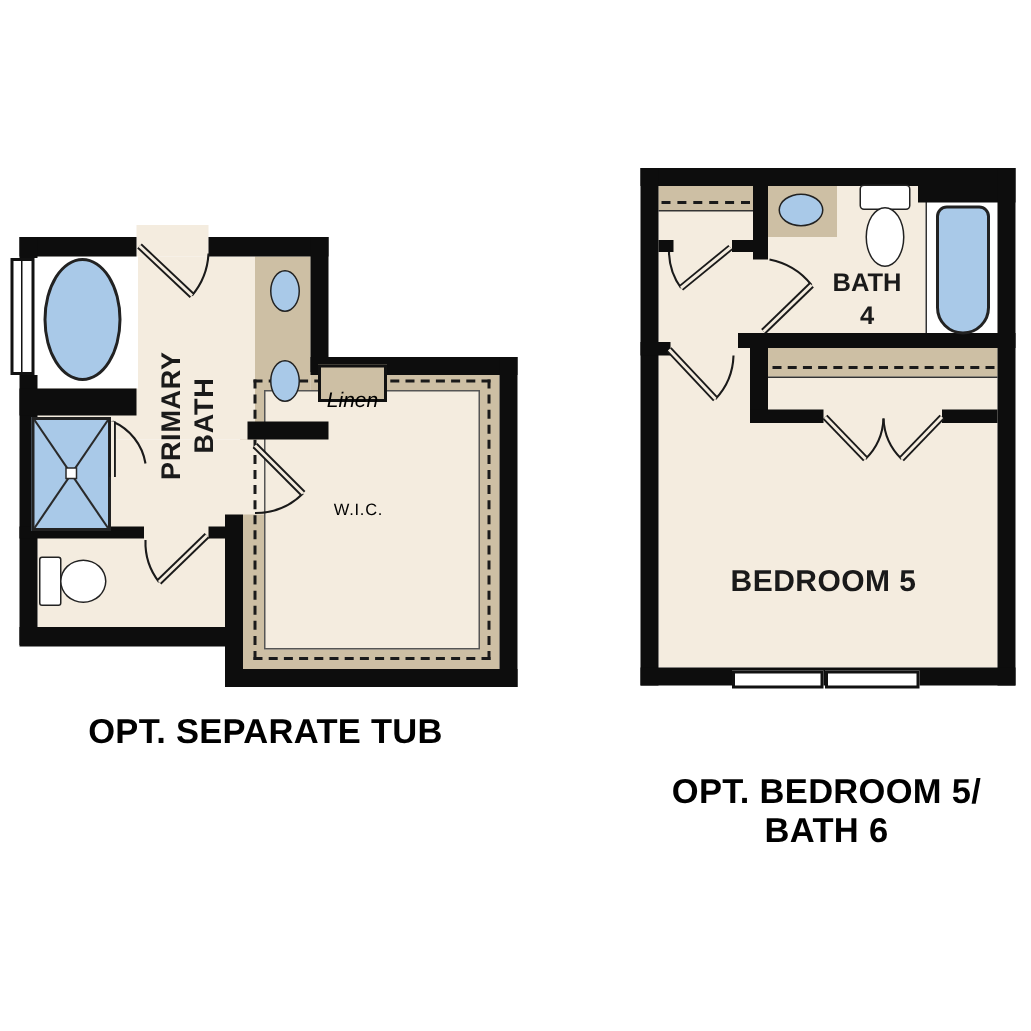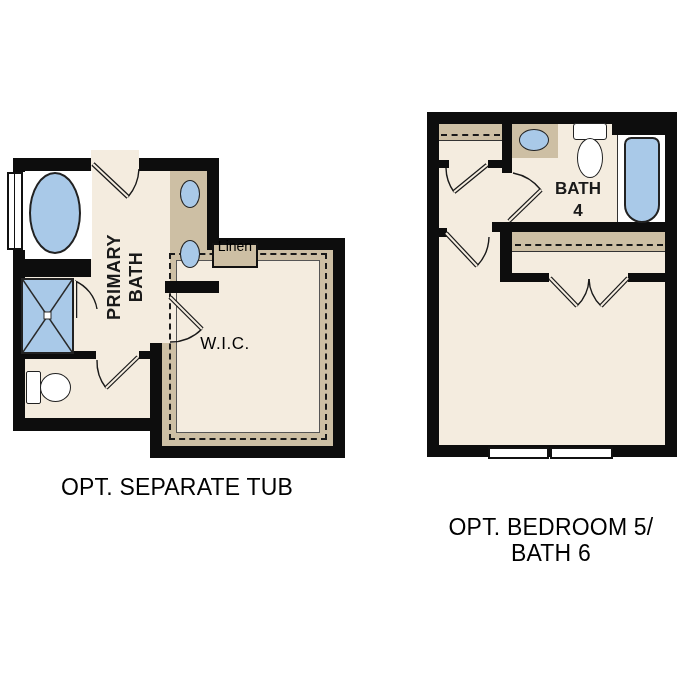--- a/index.html
+++ b/index.html
@@ -14,21 +14,21 @@
   .shelf-tan{position:absolute;background:var(--shelf,#cdbfa4);}
   .fixture-blue{position:absolute;background:var(--fixture,#a9c9e8);border:2px solid #222;box-sizing:border-box;}
   .fixture-white{position:absolute;background:#fff;border:2px solid #222;box-sizing:border-box;}
   .dash-h{position:absolute;border-top:2px dashed #1a1a1a;height:0;}
   .line-h{position:absolute;border-top:1px solid #333;height:0;}
   .dash-rect{position:absolute;border:2px dashed #1a1a1a;box-sizing:border-box;}
   .inner-cream{position:absolute;background:var(--floor,#f4ecdf);border:1px solid #555;box-sizing:border-box;}
   .window{position:absolute;background:#fff;border:2px solid #111;box-sizing:border-box;}
   .label{position:absolute;color:#000;text-align:center;}
   .room-label{font-weight:700;color:#1a1a1a;}
-  .caption{font-weight:400;font-size:23px;line-height:26px;letter-spacing:0.2px;}
+  .caption{font-weight:700;font-size:23px;line-height:26px;letter-spacing:0.2px;}
   svg.overlay{position:absolute;left:0;top:0;pointer-events:none;}
   .arc{fill:none;stroke:#1a1a1a;stroke-width:1.4;}
   .leaf-outer{stroke:#1a1a1a;stroke-width:4.5;fill:none;}
   .leaf-inner{stroke:var(--floor,#f4ecdf);stroke-width:2;fill:none;}
   .shower-x{stroke:#2a2a2a;stroke-width:1.4;}
 </style>
 </head>
 <body>
 
 <div id="canvas">
@@ -168,29 +168,30 @@
       <path class="leaf-outer" d="M628,278 L601,306"></path>
       <path class="leaf-inner" d="M628,278 L601,306"></path>
     </g>
   </svg>
 
   <div class="label room-label" style="left:58px;top:252px;width:140px;height:50px;font-size:18px;line-height:22px;letter-spacing:0.5px;transform:rotate(-90deg);">
     <div>PRIMARY</div>
     <div>BATH</div>
   </div>
 
-  <div class="label" style="left:175px;top:334px;width:100px;font-size:17px;letter-spacing:0.5px;">W.I.C.</div>
-
-  <div class="label" style="left:212px;top:238px;width:46px;font-size:14px;">Linen</div>
+  <div class="label" style="left:189px;top:334px;width:100px;font-size:11px;letter-spacing:0.5px;">W.I.C.</div>
+
+  <div class="label" style="left:212px;top:258px;width:46px;font-size:14px;font-style:italic;">Linen</div>
 
   <div class="label room-label" style="left:528px;top:178px;width:100px;font-size:17px;line-height:22px;">
     <div>BATH</div>
     <div>4</div>
   </div>
 
+  <div class="label room-label" style="left:449px;top:377px;width:200px;font-size:20px;letter-spacing:0.3px;">BEDROOM 5</div>
 
   <div class="label caption" style="left:17px;top:474px;width:320px;">
     <div>OPT. SEPARATE TUB</div>
   </div>
 
   <div class="label caption" style="left:431px;top:514px;width:240px;">
     <div>OPT. BEDROOM 5/</div>
     <div>BATH 6</div>
   </div>
 

